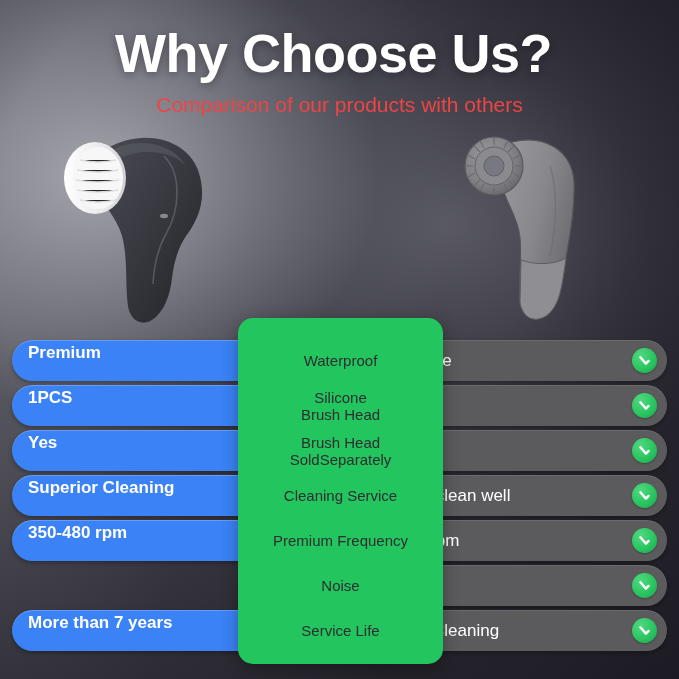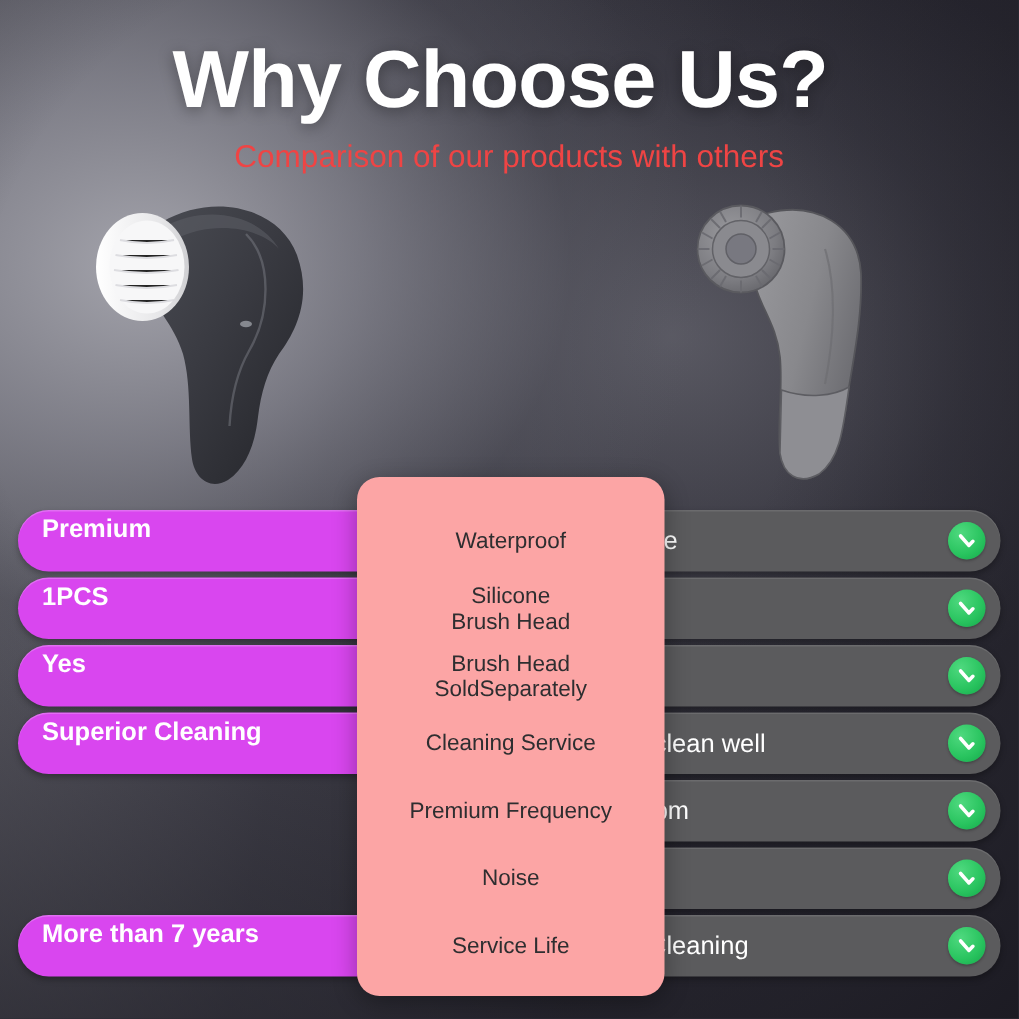--- a/index.html
+++ b/index.html
@@ -44,21 +44,21 @@
   .rows{position:absolute;left:0;right:0;top:338px;}
   .row{position:relative;height:45px;margin-bottom:0px;}
 
   .pill{
     position:absolute;top:2px;height:41px;border-radius:21px;
     display:flex;align-items:center;
     box-sizing:border-box;
   }
   .pill-left{
     left:12px;width:303px;
-    background:#d946ef;
+    background:#3b82f6;
     padding:0 14px 16px 16px;
     box-shadow:0 2px 4px rgba(0,0,0,.30), inset 0 1px 0 rgba(255,255,255,.22);
   }
   .pill-left .val{
     color:#ffffff;font-weight:bold;font-size:17px;white-space:nowrap;
     flex:0 0 auto;
   }
   .pill-left .spacer{flex:1 1 auto;}
 
   .pill-right{
@@ -77,21 +77,21 @@
     background:radial-gradient(circle at 34% 30%, #4fd97f 0%, #29c45f 58%, #14a84a 100%);
     flex:0 0 auto;display:flex;align-items:center;justify-content:center;
     box-shadow:0 1px 2px rgba(0,0,0,.28);
   }
   .badge svg{display:block;}
   .badge-right svg{transform:scaleX(-1);}
 
   
   .center-card{
     position:absolute;left:238px;top:318px;width:205px;height:346px;
-    background:#fca5a5;border-radius:15px;
+    background:#22c55e;border-radius:15px;
     box-shadow:0 4px 16px rgba(0,0,0,.32);
     z-index:5;
   }
   .labels{position:absolute;left:0;right:0;top:20px;}
   .label-row{
     height:45px;display:flex;align-items:center;justify-content:center;
     text-align:center;
   }
   .label-row span{
     color:#2e2e30;font-size:15px;line-height:17px;font-weight:400;
@@ -267,20 +267,29 @@
         <span class="spacer"></span>
         <span class="badge badge-right">
             <svg width="15" height="15" viewBox="0 0 15 15">
               <path d="M3.4 7.9 L6.1 10.6 L11.6 4.3" stroke="#ffffff" stroke-width="2.4" fill="none" stroke-linecap="round" stroke-linejoin="round"></path>
             </svg>
           </span>
       </div>
     </div>
 
     <div class="row">
+      <div class="pill pill-left">
+        <span class="val">350-480 rpm</span>
+        <span class="spacer"></span>
+        <span class="badge">
+            <svg width="15" height="15" viewBox="0 0 15 15">
+              <path d="M3.4 7.9 L6.1 10.6 L11.6 4.3" stroke="#ffffff" stroke-width="2.4" fill="none" stroke-linecap="round" stroke-linejoin="round"></path>
+            </svg>
+          </span>
+      </div>
       <div class="pill pill-right">
         <span class="val">280-400 rpm</span>
         <span class="spacer"></span>
         <span class="badge badge-right">
             <svg width="15" height="15" viewBox="0 0 15 15">
               <path d="M3.4 7.9 L6.1 10.6 L11.6 4.3" stroke="#ffffff" stroke-width="2.4" fill="none" stroke-linecap="round" stroke-linejoin="round"></path>
             </svg>
           </span>
       </div>
     </div>

